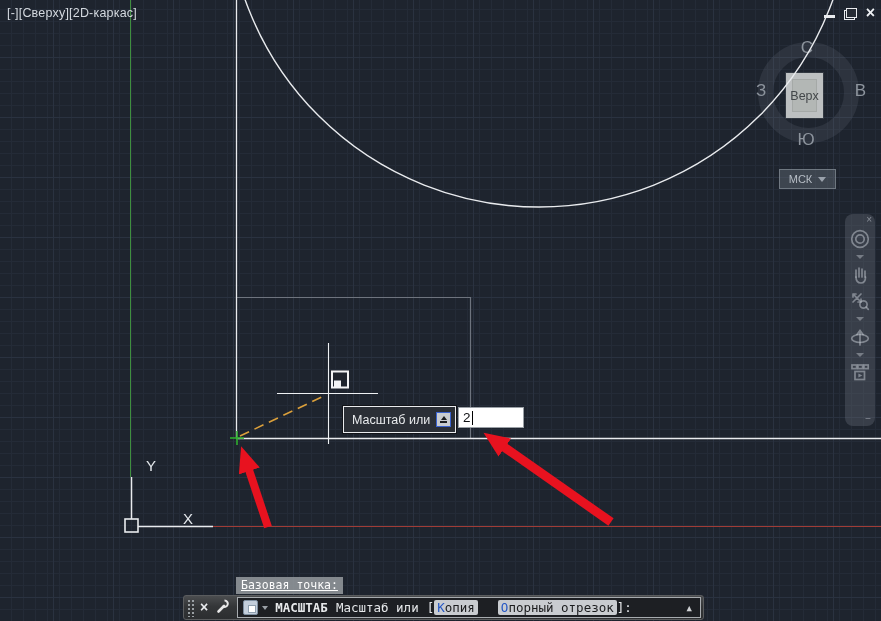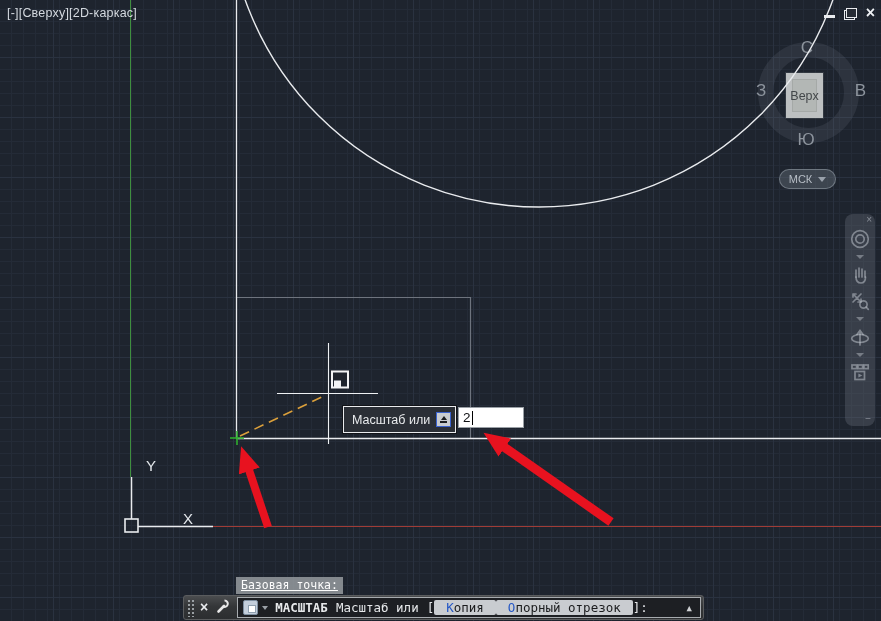--- a/index.html
+++ b/index.html
@@ -38,21 +38,21 @@
   .vc-s{left:0;right:8px;bottom:-4px;text-align:center;}
   .vc-w{left:0;top:43px;}
   .vc-e{right:-2px;top:43px;}
   .vc-face{position:absolute;left:30px;top:35px;width:37px;height:45px;background:#bdc0c1;
     box-shadow:0 0 0 1px rgba(90,95,100,.35);cursor:pointer;}
   .vc-face-in{position:absolute;inset:6px;background:#b3b7b5;border:1px solid #a5a9a7;
     display:flex;align-items:center;justify-content:center;font-size:12.5px;color:#43474a;}
 
   
   .wcs-pill{position:absolute;left:779px;top:169px;width:57px;height:20px;z-index:1;
-    background:rgba(88,96,107,.55);border:1px solid rgba(151,160,170,.55);border-radius:10px;
+    background:rgba(88,96,107,.55);border:1px solid rgba(151,160,170,.55);border-radius:0;
     display:flex;align-items:center;justify-content:center;gap:6px;
     font-size:11px;color:#b6bdc5;cursor:pointer;box-sizing:border-box;}
   .wcs-caret{width:0;height:0;border-left:4px solid transparent;border-right:4px solid transparent;
     border-top:5px solid #99a1ab;}
 
   
   .navbar{position:absolute;left:845px;top:214px;width:30px;height:212px;z-index:1;
     background:rgba(105,112,122,.35);border-radius:8px;display:flex;flex-direction:column;
     align-items:center;padding-top:12px;box-sizing:border-box;color:rgba(200,206,214,.55);}
   .nb-close{position:absolute;top:0;right:3px;font-size:10px;line-height:12px;cursor:pointer;}
@@ -99,22 +99,22 @@
     box-sizing:border-box;display:flex;align-items:center;padding:0 5px;
     font-family:"DejaVu Sans Mono",monospace;font-size:12.5px;color:#e6e8ea;}
   .cli-icon{position:relative;width:15px;height:15px;background:#c3cedb;border:1px solid #7d8ea0;
     border-radius:2px;box-sizing:border-box;cursor:pointer;flex:none;}
   .cli-icon .w{position:absolute;right:1px;bottom:1px;width:8px;height:8px;background:#fff;
     border:1px solid #8fa0b0;box-sizing:border-box;}
   .cli-caret{width:0;height:0;border-left:3.5px solid transparent;border-right:3.5px solid transparent;
     border-top:4px solid #9aa0a6;margin:0 7px 0 4px;}
   .cmd-name{font-weight:bold;}
   .gap{margin-left:8px;}
-  .pill{background:#c9ccd0;border-radius:2px;color:#1a1b1d;padding:0 12px;cursor:pointer;}
-  .pill + .pill{margin-left:0;}
+  .pill{background:#c9ccd0;border-radius:2px;color:#1a1b1d;padding:0 3px;cursor:pointer;}
+  .pill + .pill{margin-left:20px;}
   .hotkey{color:#2457c5;}
   .cb-spacer{flex:1;}
   .cb-toggle{color:#d0d2d4;font-size:9px;margin-right:3px;cursor:pointer;}
 </style>
 </head>
 <body>
 
 <div id="app">
 
   <div class="canvas"></div>

